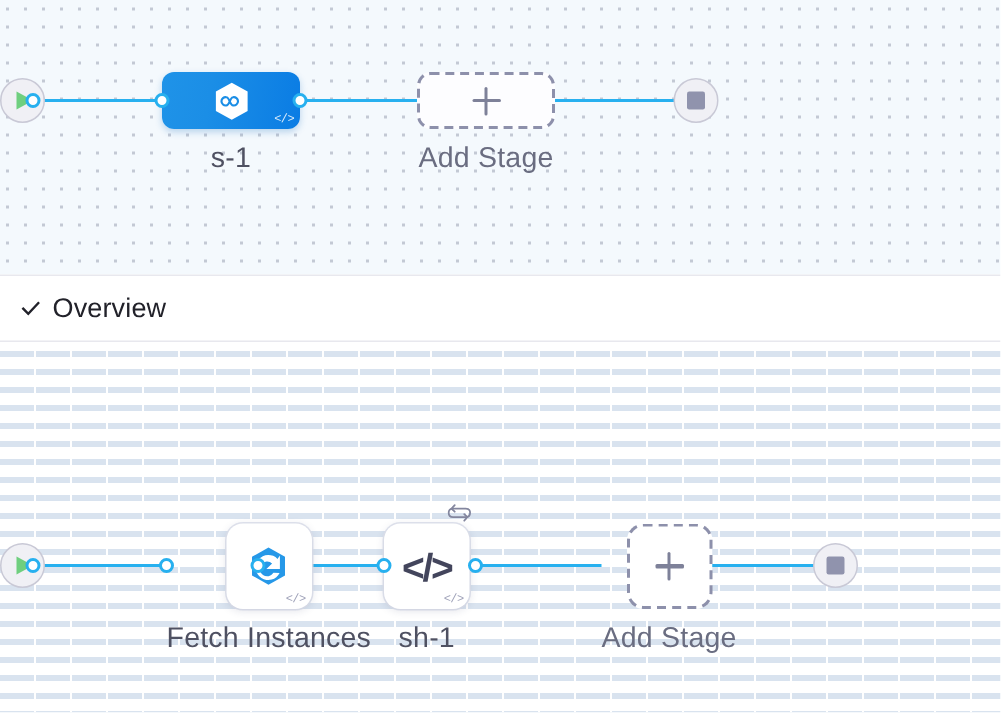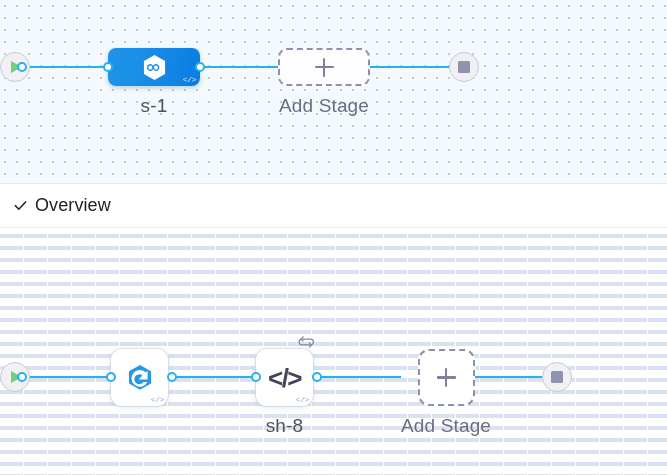--- a/index.html
+++ b/index.html
@@ -353,35 +353,36 @@
     <div class="dot" style="left:17px; top:144px;"></div>
 
     <div class="node-wrap" style="left:111px; top:121px;">
       <div class="step-node">
         <svg width="30" height="30" viewBox="0 0 30 30">
           <path d="M15 2 L26 8.2 L26 20.6 L15 26.8 L4 20.6 L4 8.2 Z" fill="#2698e8"></path>
           <path d="M21 9.6 a8.4 8.4 0 1 0 1.4 9.4 L18.3 18.9 A4.9 4.9 0 1 1 17.4 12.6 L13.6 16.4 L22.6 16.4 L22.6 7.4 Z" fill="#ffffff"></path>
         </svg>
         <span class="corner-code on-white">&lt;/&gt;</span>
       </div>
+      <div class="node-label">Fetch Instances</div>
     </div>
     <div class="dot" style="left:106px; top:144px;"></div>
     <div class="dot" style="left:167px; top:144px;"></div>
 
     <div class="node-wrap" style="left:256px; top:121px;">
       <div class="step-node">
         <span class="code-glyph">&lt;/&gt;</span>
         <svg class="loop-badge" viewBox="0 0 18 15">
           <path d="M4.2 4.4 C1.6 4.4 1.1 6.2 1.1 7.4 C1.1 8.7 1.7 10.5 4.2 10.5 L13.2 10.5 C15.8 10.5 16.4 8.7 16.4 7.4 C16.4 6.2 15.8 4.4 13.2 4.4 L4.2 4.4 Z" fill="none" stroke="#83869e" stroke-width="1.25"></path>
           <path d="M5.4 1.9 L3.1 4.4 L5.4 6.6" fill="none" stroke="#83869e" stroke-width="1.25" stroke-linecap="round" stroke-linejoin="round"></path>
           <path d="M12.2 8.3 L14.5 10.5 L12.2 13" fill="none" stroke="#83869e" stroke-width="1.25" stroke-linecap="round" stroke-linejoin="round"></path>
         </svg>
         <span class="corner-code on-white">&lt;/&gt;</span>
       </div>
-      <div class="node-label">sh-8</div>
+      <div class="node-label">sh-1</div>
     </div>
     <div class="dot" style="left:251px; top:144px;"></div>
     <div class="dot" style="left:312px; top:144px;"></div>
 
     <div class="node-wrap" style="left:401px; top:121px;">
       <div class="add-step-box">
         <div class="plus"></div>
       </div>
       <div class="node-label muted">Add Stage</div>
     </div>

